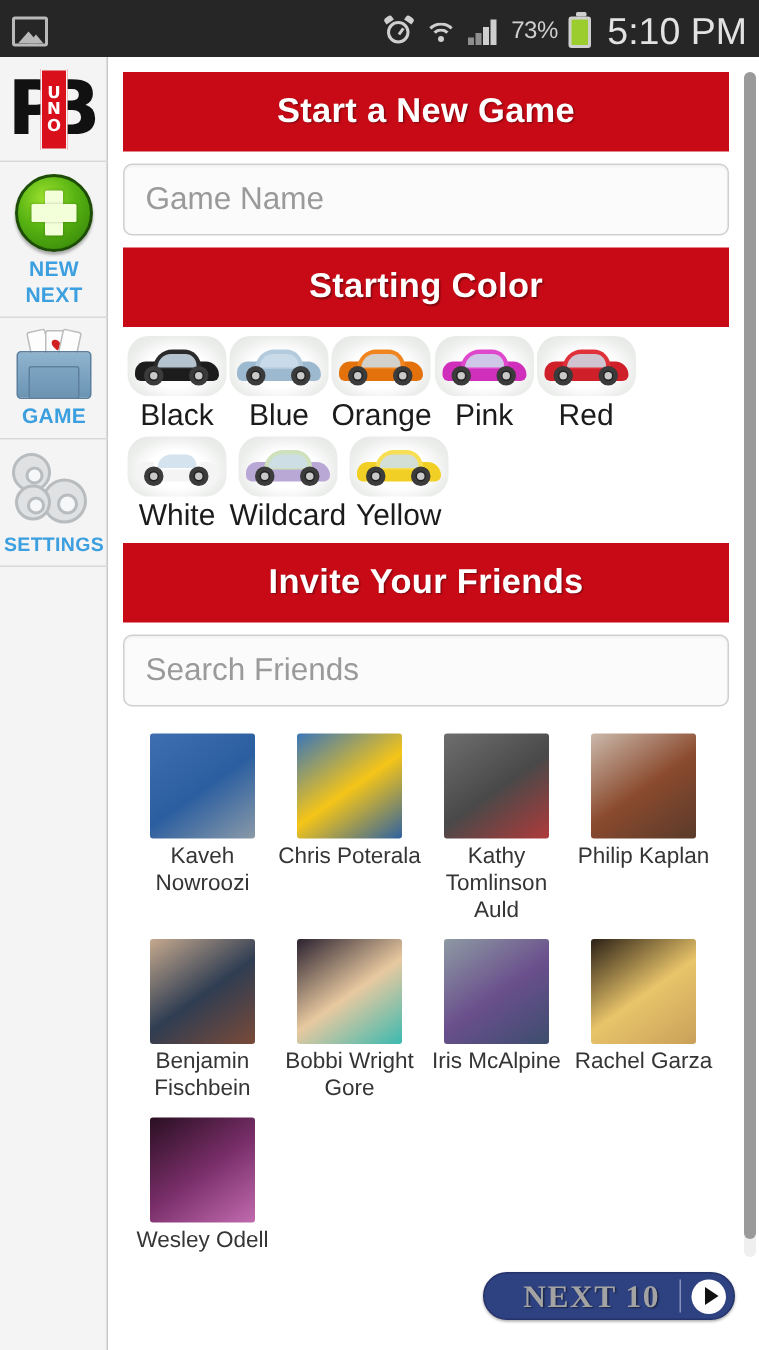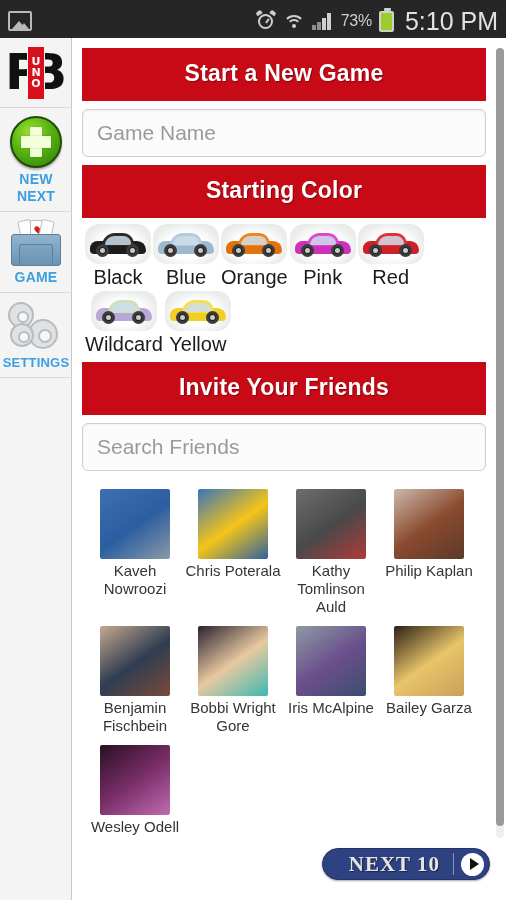--- a/index.html
+++ b/index.html
@@ -223,21 +223,21 @@
   }
 
   
   .next-wrap{ position:absolute; right:16px; bottom:20px; }
   .next-btn{
     display:flex; align-items:center; background:#2e4180; border-radius:18px;
     height:32px; padding:0 5px 0 0; border:1px solid #24336a;
     box-shadow:0 1px 2px rgba(0,0,0,.35);
   }
   .next-label{
-    color:#e5e5e5; font-family:"Liberation Serif", serif; font-weight:bold;
+    color:#a3a3a3; font-family:"Liberation Serif", serif; font-weight:bold;
     font-size:21px; padding:0 13px 0 26px; letter-spacing:1px;
     text-shadow:1px 1px 1px rgba(0,0,0,.45);
     text-align:right;
   }
   .next-div{ width:1px; height:22px; background:#8791bb; }
   .next-circle{
     width:23px; height:23px; border-radius:50%; background:#fff; margin-left:7px;
     display:flex; align-items:center; justify-content:center;
   }
   .next-circle .tri{
@@ -400,20 +400,32 @@
                 <span class="win"></span>
                 <span class="w1"></span>
                 <span class="w2"></span>
               </div>
             </div>
             <div class="color-label">Red</div>
           </div>
           <div class="color-opt">
             <div class="car-tile">
               <div class="car">
+                <span class="body" style="background: rgb(244, 244, 244);"></span>
+                <span class="roof" style="background: rgb(255, 255, 255);"></span>
+                <span class="win"></span>
+                <span class="w1"></span>
+                <span class="w2"></span>
+              </div>
+            </div>
+            <div class="color-label">White</div>
+          </div>
+          <div class="color-opt">
+            <div class="car-tile">
+              <div class="car">
                 <span class="body" style="background: rgb(185, 167, 214);"></span>
                 <span class="roof" style="background: rgb(207, 224, 189);"></span>
                 <span class="win"></span>
                 <span class="w1"></span>
                 <span class="w2"></span>
               </div>
             </div>
             <div class="color-label">Wildcard</div>
           </div>
           <div class="color-opt">
@@ -460,21 +472,21 @@
           <div class="friend">
             <div class="avatar" style="background: linear-gradient(145deg, rgb(43, 34, 48) 0%, rgb(232, 201, 160) 52%, rgb(59, 185, 176) 100%);"></div>
             <div class="fname">Bobbi Wright Gore</div>
           </div>
           <div class="friend">
             <div class="avatar" style="background: linear-gradient(145deg, rgb(141, 154, 163) 0%, rgb(106, 79, 140) 52%, rgb(60, 77, 110) 100%);"></div>
             <div class="fname">Iris McAlpine</div>
           </div>
           <div class="friend">
             <div class="avatar" style="background: linear-gradient(145deg, rgb(43, 32, 22) 0%, rgb(232, 196, 106) 52%, rgb(202, 160, 90) 100%);"></div>
-            <div class="fname">Bailey Garza</div>
+            <div class="fname">Rachel Garza</div>
           </div>
           <div class="friend">
             <div class="avatar" style="background: linear-gradient(145deg, rgb(42, 15, 34) 0%, rgb(122, 47, 106) 52%, rgb(194, 107, 176) 100%);"></div>
             <div class="fname">Wesley Odell</div>
           </div>
         </div>
 
     </div>
 
     <div class="scroll-track"></div>

